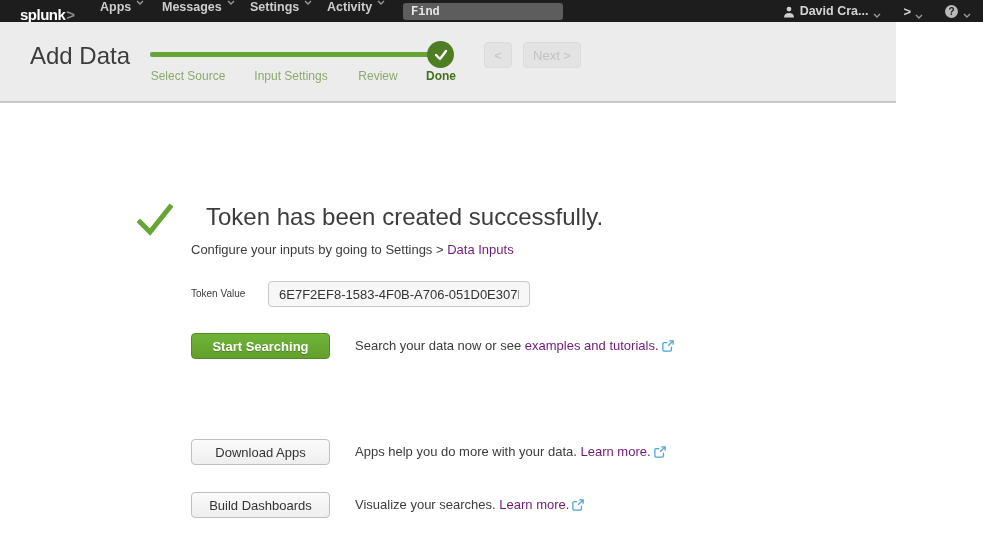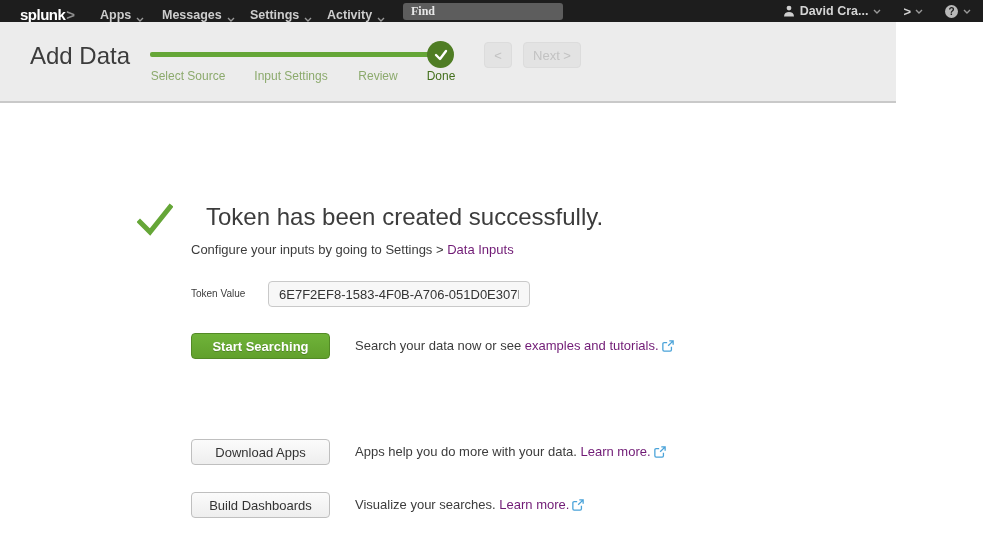--- a/index.html
+++ b/index.html
@@ -4,41 +4,41 @@
 <style>
   * { margin:0; padding:0; box-sizing:border-box; }
   body { font-family:"Liberation Sans", sans-serif; background:#fff; }
   .page { position:relative; width:983px; height:539px; background:#fff; overflow:hidden; }
 
   
   .topbar { position:absolute; top:0; left:0; width:983px; height:22px; background:#1d1d1d; }
   .logo { position:absolute; left:20px; top:0; height:28px; display:flex; align-items:center; cursor:pointer; }
   .logo .wordmark { color:#fff; font-weight:bold; font-size:15px; letter-spacing:-0.5px; }
   .logo .logo-gt { color:#8f8f8f; font-weight:bold; font-size:15px; margin-left:1px; }
-  .nav-item { position:absolute; top:0; height:22px; display:flex; align-items:flex-end; gap:5px;
+  .nav-item { position:absolute; top:0; height:22px; display:flex; align-items:flex-start; gap:5px;
               color:#cdcdcd; font-size:12.5px; font-weight:bold; cursor:pointer; }
   .find { position:absolute; left:403px; top:3px; width:160px; height:17px; background:#5d5d5d;
           border:none; border-radius:3px; color:#e8e8e8; font-size:12px; font-weight:bold;
-          padding:0 8px; font-family:Liberation Serif, serif; }
+          padding:0 8px; font-family:Liberation Mono, monospace; }
   .find::placeholder { color:#e8e8e8; opacity:1; }
   .top-right { position:absolute; right:12px; top:0; height:22px; display:flex; align-items:center; gap:22px; }
-  .tr-item { display:flex; align-items:center; gap:5px; color:#d4d4d4; font-size:12.5px; font-weight:bold; cursor:pointer; }
+  .tr-item { display:flex; align-items:flex-end; gap:5px; color:#d4d4d4; font-size:12.5px; font-weight:bold; cursor:pointer; }
   .help-circle { width:13px; height:13px; border-radius:50%; background:#b9b9b9; color:#1d1d1d;
                  font-size:10px; font-weight:bold; display:flex; align-items:center; justify-content:center; }
   .share-glyph { font-size:13px; font-weight:bold; color:#d4d4d4; letter-spacing:-1px; }
 
   
   .header { position:absolute; top:22px; left:0; width:896px; height:81px; background:#ececec;
             border-bottom:2px solid #c9c9c9; }
   .page-title { position:absolute; left:30px; top:20px; font-size:24px; color:#3c3c3c; }
   .step-line { position:absolute; left:150px; top:30px; width:302px; height:5px; background:#65a637; border-radius:2px; }
   .step-circle { position:absolute; left:427px; top:19px; width:27px; height:27px; border-radius:50%;
                  background:#4f7d24; display:flex; align-items:center; justify-content:center; }
   .step-label { position:absolute; top:47px; transform:translateX(-50%); font-size:12px; color:#8caa6d; white-space:nowrap; }
-  .step-label.done { color:#44701d; font-weight:normal; }
+  .step-label.done { color:#44701d; font-weight:bold; }
   .nav-btn { position:absolute; top:20px; height:26px; border:1px solid #dcdcdc; border-radius:4px;
              background:#e3e3e3; color:#c2c2c2; font-size:13px; font-family:"Liberation Sans", sans-serif; }
   .nav-btn.back { left:484px; width:28px; }
   .nav-btn.next { left:523px; width:58px; }
 
   
   .big-check { position:absolute; left:137px; top:202px; }
   .success-title { position:absolute; left:191px; top:203px; font-size:24px; color:#3c3c3c;margin-left:15px; }
   .success-sub { position:absolute; left:191px; top:242px; font-size:13px; color:#3c3c3c; }
   a.link { color:#701a75; text-decoration:none; cursor:pointer; }

